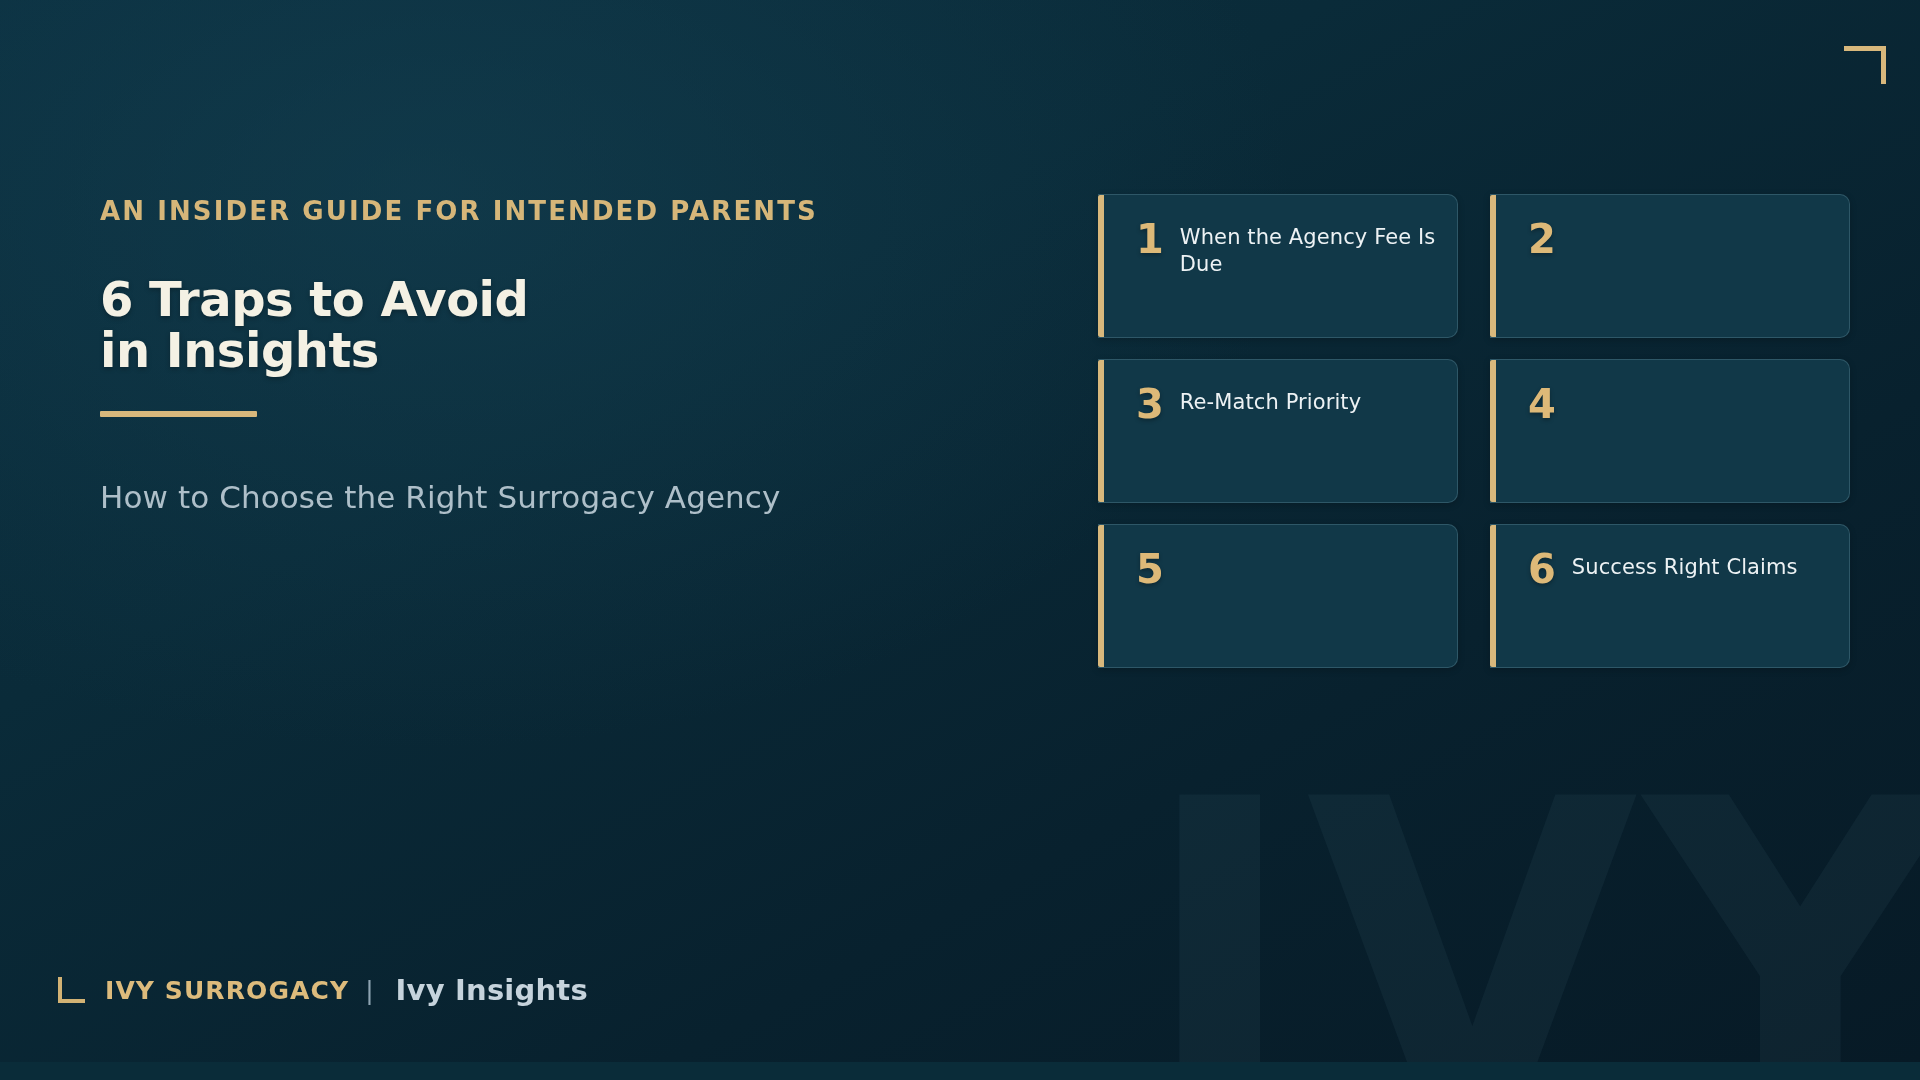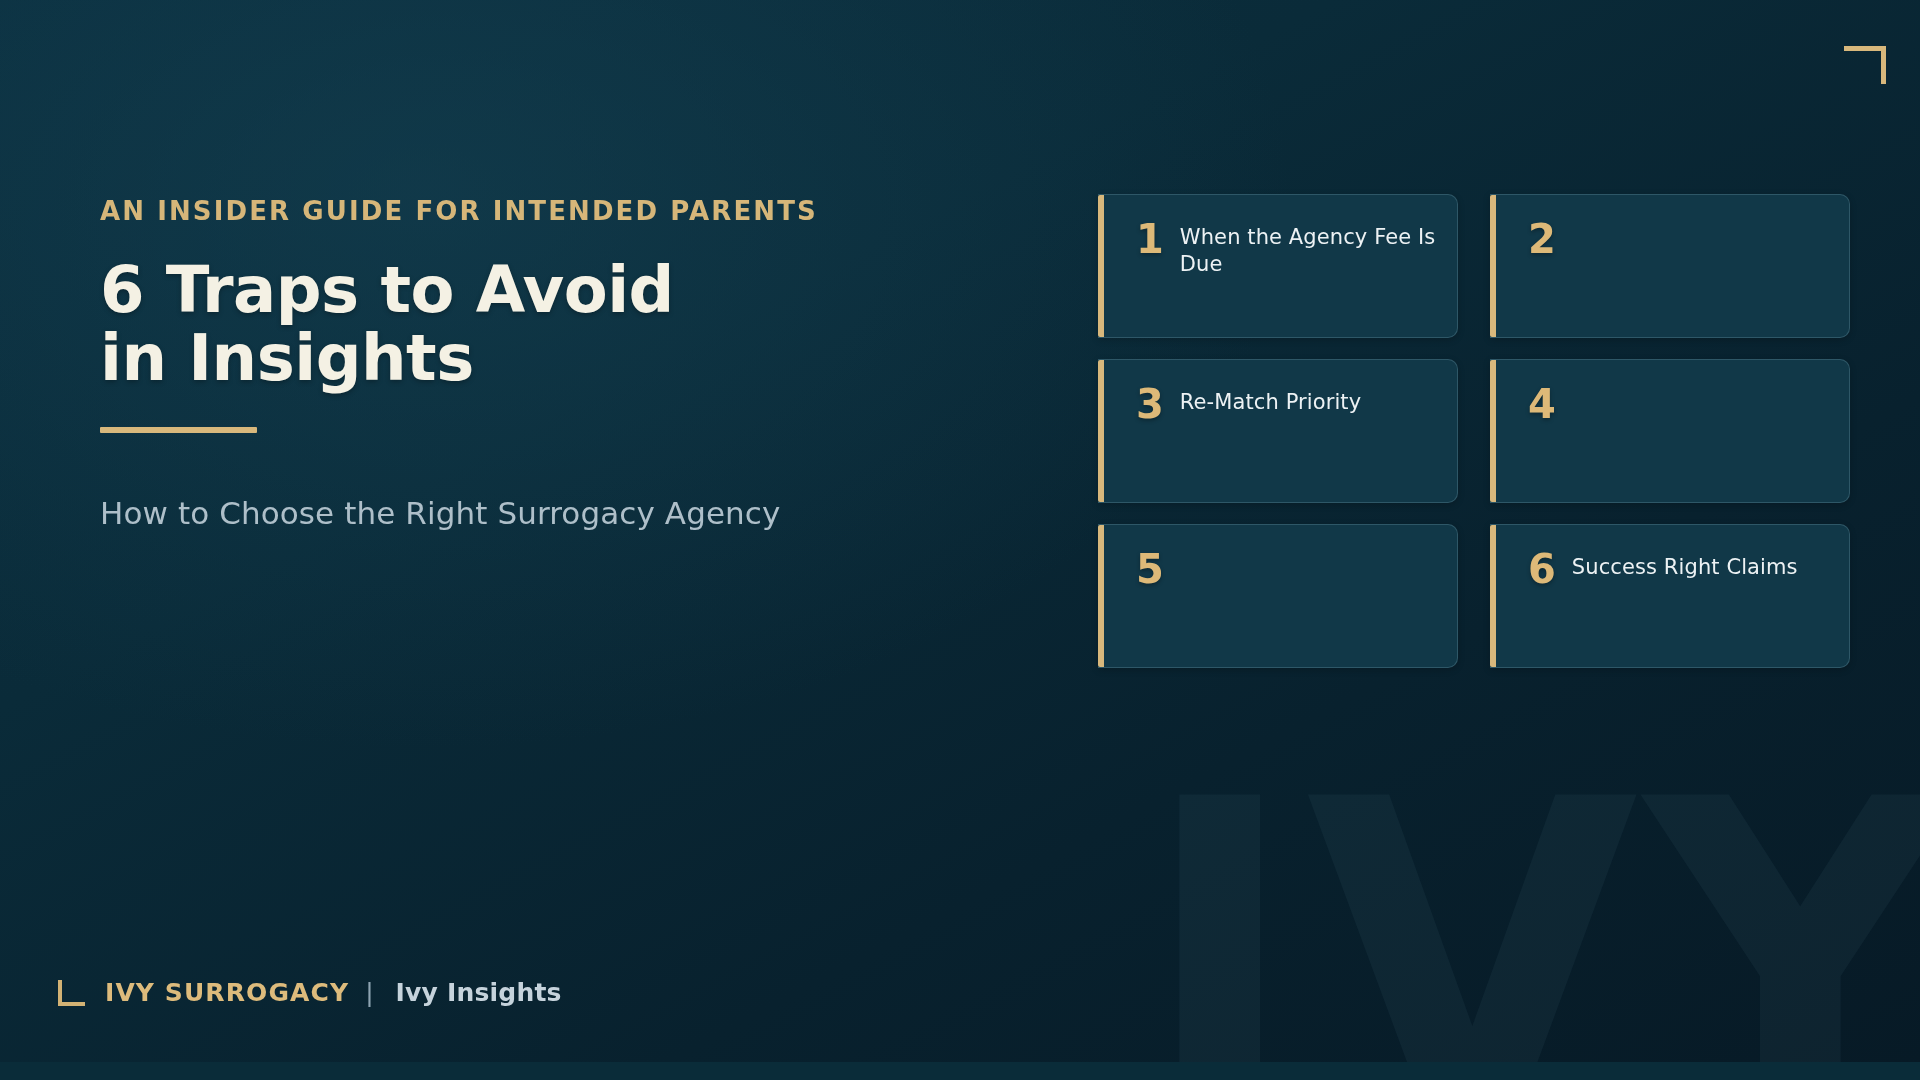--- a/index.html
+++ b/index.html
@@ -70,22 +70,22 @@
 
   #eyebrow {
     font-size:26px;
     font-weight:600;
     letter-spacing:2.1px;
     color:#d6b679;
     white-space:nowrap;
   }
 
   #headline {
-    margin-top:30px;
-    font-size:64px;
+    margin-top:48px;
+    font-size:48px;
     font-weight:700;
     line-height:1.07;
     letter-spacing:-0.5px;
     color:#f4f1e4;
     text-shadow:0 2px 5px rgba(0,0,0,0.28);
   }
   #headline .ln { display:block; }
 
   #divider {
     margin-top:34px;
@@ -191,21 +191,21 @@
     color:#ddbb7c;
     white-space:nowrap;
   }
   #footer-sep {
     font-size:25px;
     font-weight:400;
     color:#8ea4b2;
     margin:0 2px 0 -4px;
   }
   #footer-series {
-    font-size:25px;
+    font-size:29px;
     font-weight:700;
     letter-spacing:0.2px;
     color:#c6d3dc;
     white-space:nowrap;
   }
 </style>
 </head>
 <body>
 
 <div id="slide">

